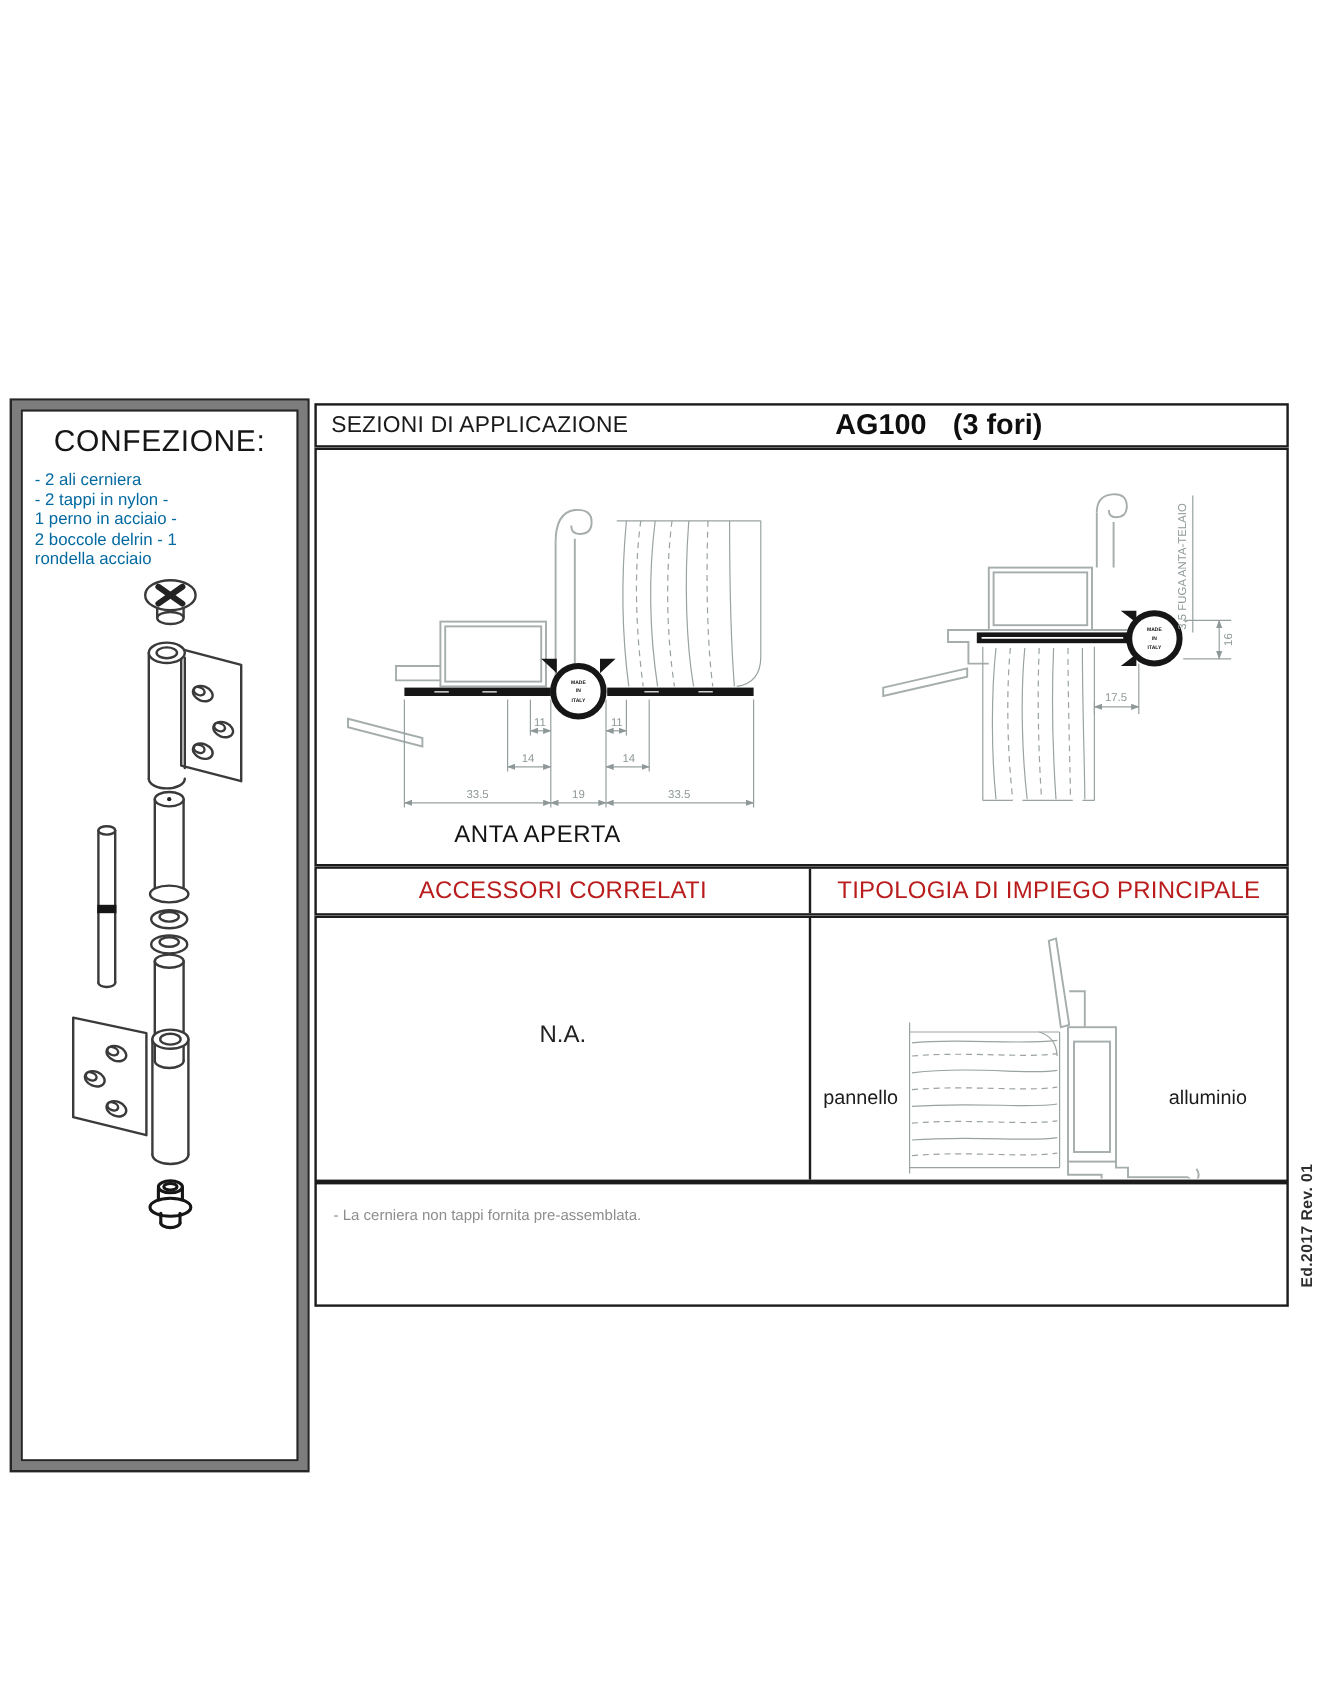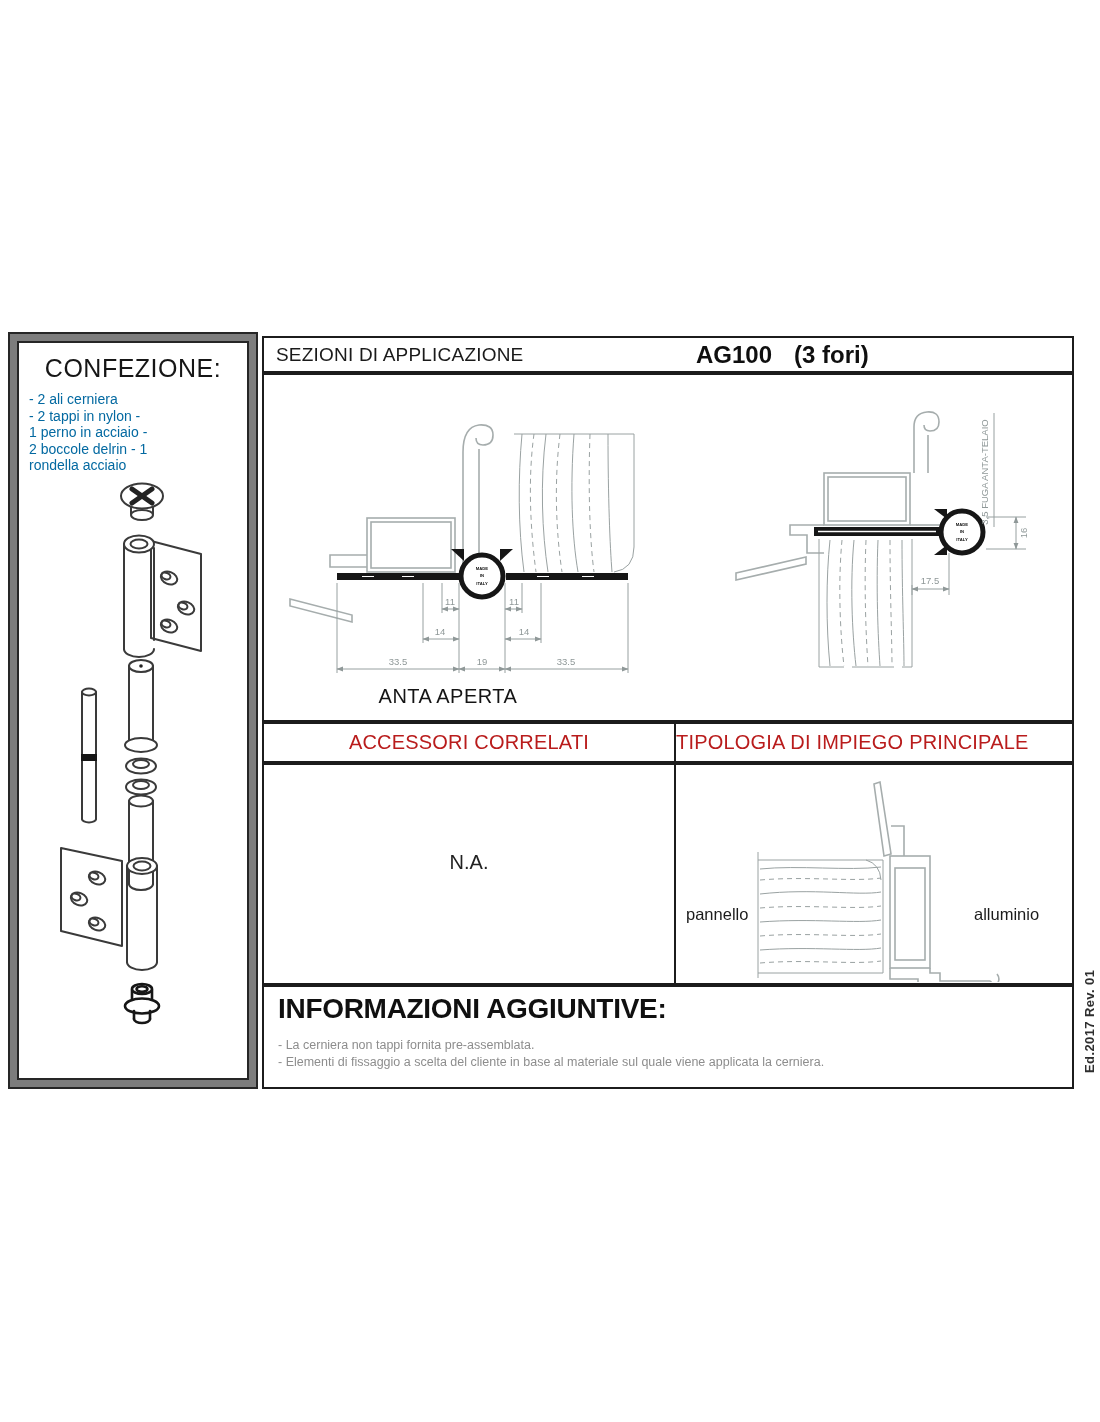--- a/index.html
+++ b/index.html
@@ -1,38 +1,38 @@
 <!DOCTYPE html>
 <html><head>
 <meta charset="utf-8">
 <style>
   html,body{margin:0;padding:0;}
   body{width:1100px;height:1422px;background:#ffffff;position:relative;
        font-family:"Liberation Sans", sans-serif;color:#161616;}
   .abs{position:absolute;box-sizing:border-box;}
   
-  .lp-outer{left:8px;top:332px;width:250px;height:757px;border:2px solid #262626;}
+  .lp-outer{left:8px;top:332px;width:250px;height:895px;border:2px solid #262626;}
   .lp-gray{width:100%;height:100%;border:7px solid #7d7d7d;box-sizing:border-box;}
   .lp-inner{width:100%;height:100%;border:2px solid #262626;box-sizing:border-box;
             background:#fff;padding:5px 6px;overflow:hidden;}
   .lp-title{text-align:center;font-size:25px;letter-spacing:.5px;color:#161616;margin-top:6px;}
   .lp-list{margin-top:8px;margin-left:4px;font-size:14px;line-height:16.5px;color:#0369a1;}
   
   .band{left:262px;width:812px;border:2px solid #1c1c1c;background:#fff;}
   .band-header{top:336px;height:37px;display:flex;align-items:center;}
   .sec-label{font-size:19px;letter-spacing:.2px;padding-left:12px;color:#1a1a1a;}
   .prod{position:absolute;left:432px;top:0;height:33px;display:flex;align-items:center;
         font-weight:bold;font-size:24px;color:#0f0f0f;}
   .prod .code{margin-right:22px;}
   .band-drawings{top:373px;height:349px;}
   .draw-label{position:absolute;width:360px;text-align:center;font-size:20px;
               letter-spacing:.5px;color:#141414;top:310px;}
   .band-sub{top:722px;height:41px;display:flex;}
   .cellL{width:412px;border-right:2px solid #1c1c1c;display:flex;align-items:center;justify-content:center;box-sizing:border-box;}
-  .cellR{flex:1;display:flex;align-items:center;}
+  .cellR{flex:1;display:flex;align-items:center;justify-content:center;}
   .subhead{font-size:20px;color:#b91c1c;letter-spacing:.2px;}
   .band-body{top:763px;height:222px;display:flex;}
   .na-text{font-size:20px;color:#222;margin-bottom:24px;}
   .band-info{top:985px;height:104px;padding:6px 14px;}
   .info-title{font-size:28px;font-weight:bold;letter-spacing:-.3px;color:#101010;}
   .info-notes{margin-top:12px;font-size:12.5px;line-height:17px;color:#8d8d8d;}
   .edition{left:1078px;top:950px;width:22px;height:142px;display:flex;align-items:center;justify-content:center;
            writing-mode:vertical-rl;transform:rotate(180deg);font-size:13px;font-weight:bold;color:#2e2e2e;letter-spacing:.4px;}
   svg text{font-family:"Liberation Sans", sans-serif;}
   .dimtxt{font-size:9.5px;fill:#8f9898;}
@@ -328,20 +328,18 @@
         <path d="M312,219 A8,8 0 0 0 319,206 M312,213 A3.5,3.5 0 0 1 312,219" fill="none"></path>
       </g>
 
       <text class="lbltxt" x="8" y="152">pannello</text>
       <text class="lbltxt" x="296" y="152">alluminio</text>
     </svg>
   </div>
 </div>
 
 <div class="abs band band-info">
-  <div class="info-title">INFORMAZIONI AGGIUNTIVE:</div>
   <div class="info-notes">
     <div>- La cerniera non tappi fornita pre-assemblata.</div>
-    <div>- Elementi di fissaggio a scelta del cliente in base al materiale sul quale viene applicata la cerniera.</div>
   </div>
 </div>
 
 <div class="abs edition">Ed.2017 Rev. 01</div>
 
 </body></html>

